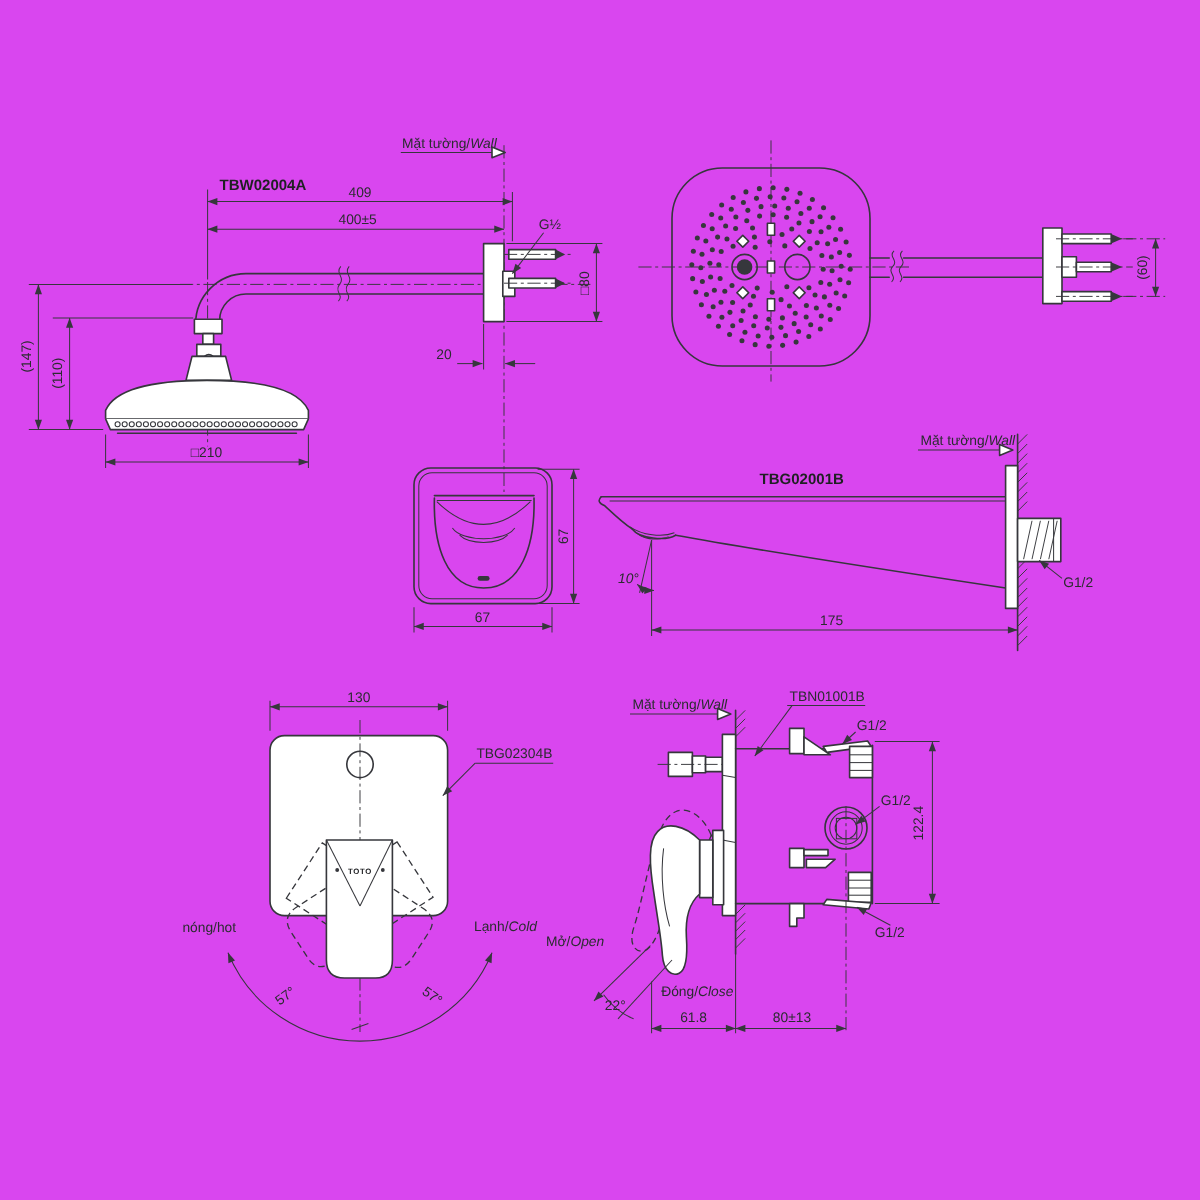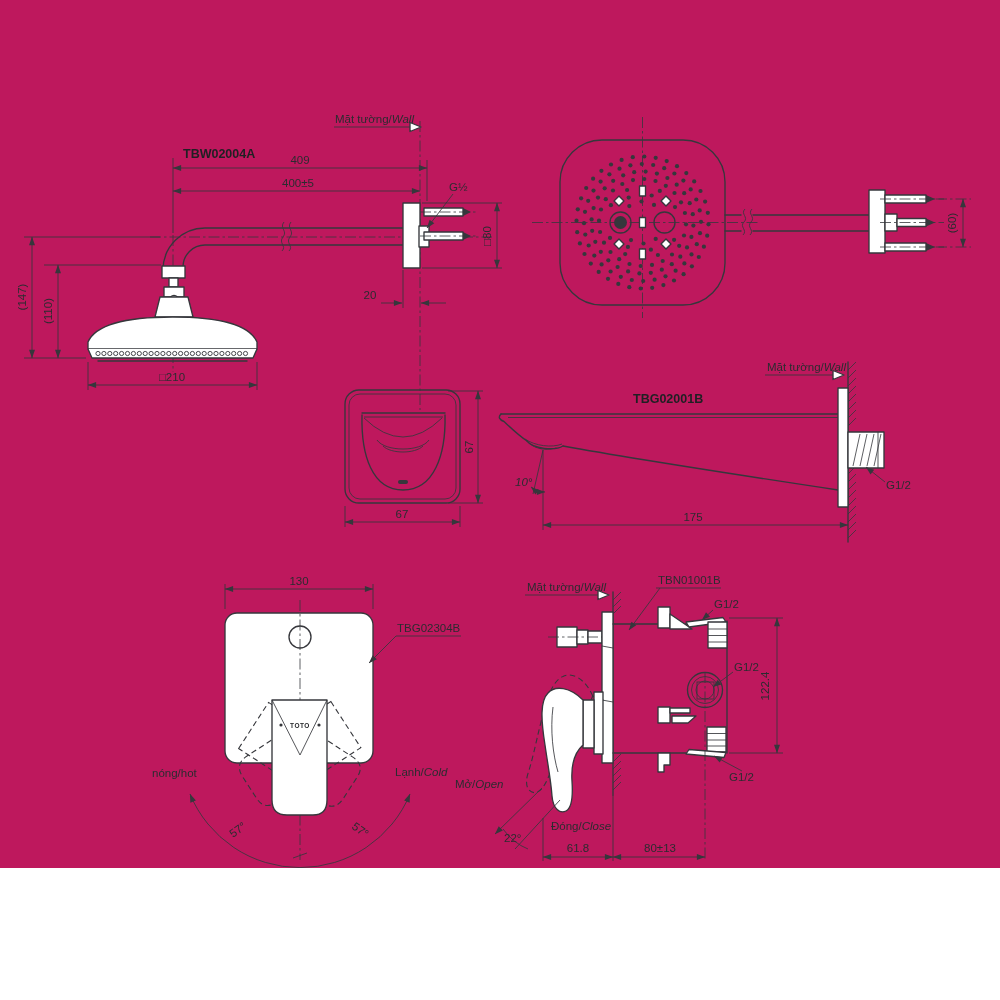--- a/index.html
+++ b/index.html
@@ -1,16 +1,16 @@
 <!DOCTYPE html>
 <html><head>
 <meta charset="utf-8">
 <style>
   html,body{margin:0;padding:0;background:#ffffff;}
-  #canvas{position:relative;width:1000px;height:868px;background:#be185d;overflow:hidden;}
+  #canvas{position:relative;width:1000px;height:1000px;background:#d946ef;overflow:hidden;}
   svg{display:block;}
   .ln{stroke:#36373c;stroke-width:1.35;fill:none;stroke-linecap:round;stroke-linejoin:round;}
   .lnf{stroke:#36373c;stroke-width:1.35;fill:#ffffff;stroke-linejoin:round;}
   .thin{stroke:#36373c;stroke-width:0.85;fill:none;}
   .dim{stroke:#36373c;stroke-width:0.85;fill:none;}
   .cl{stroke:#36373c;stroke-width:0.8;fill:none;stroke-dasharray:11 3 2.5 3;}
   .hid{stroke:#36373c;stroke-width:1.1;fill:none;stroke-dasharray:5.5 3.5;}
   .fill{fill:#36373c;stroke:none;}
   .t{font-family:"Liberation Sans",sans-serif;font-size:11.5px;fill:#2b2c30;}
   .tb{font-family:"Liberation Sans",sans-serif;font-size:12.5px;font-weight:bold;fill:#1f2023;}

